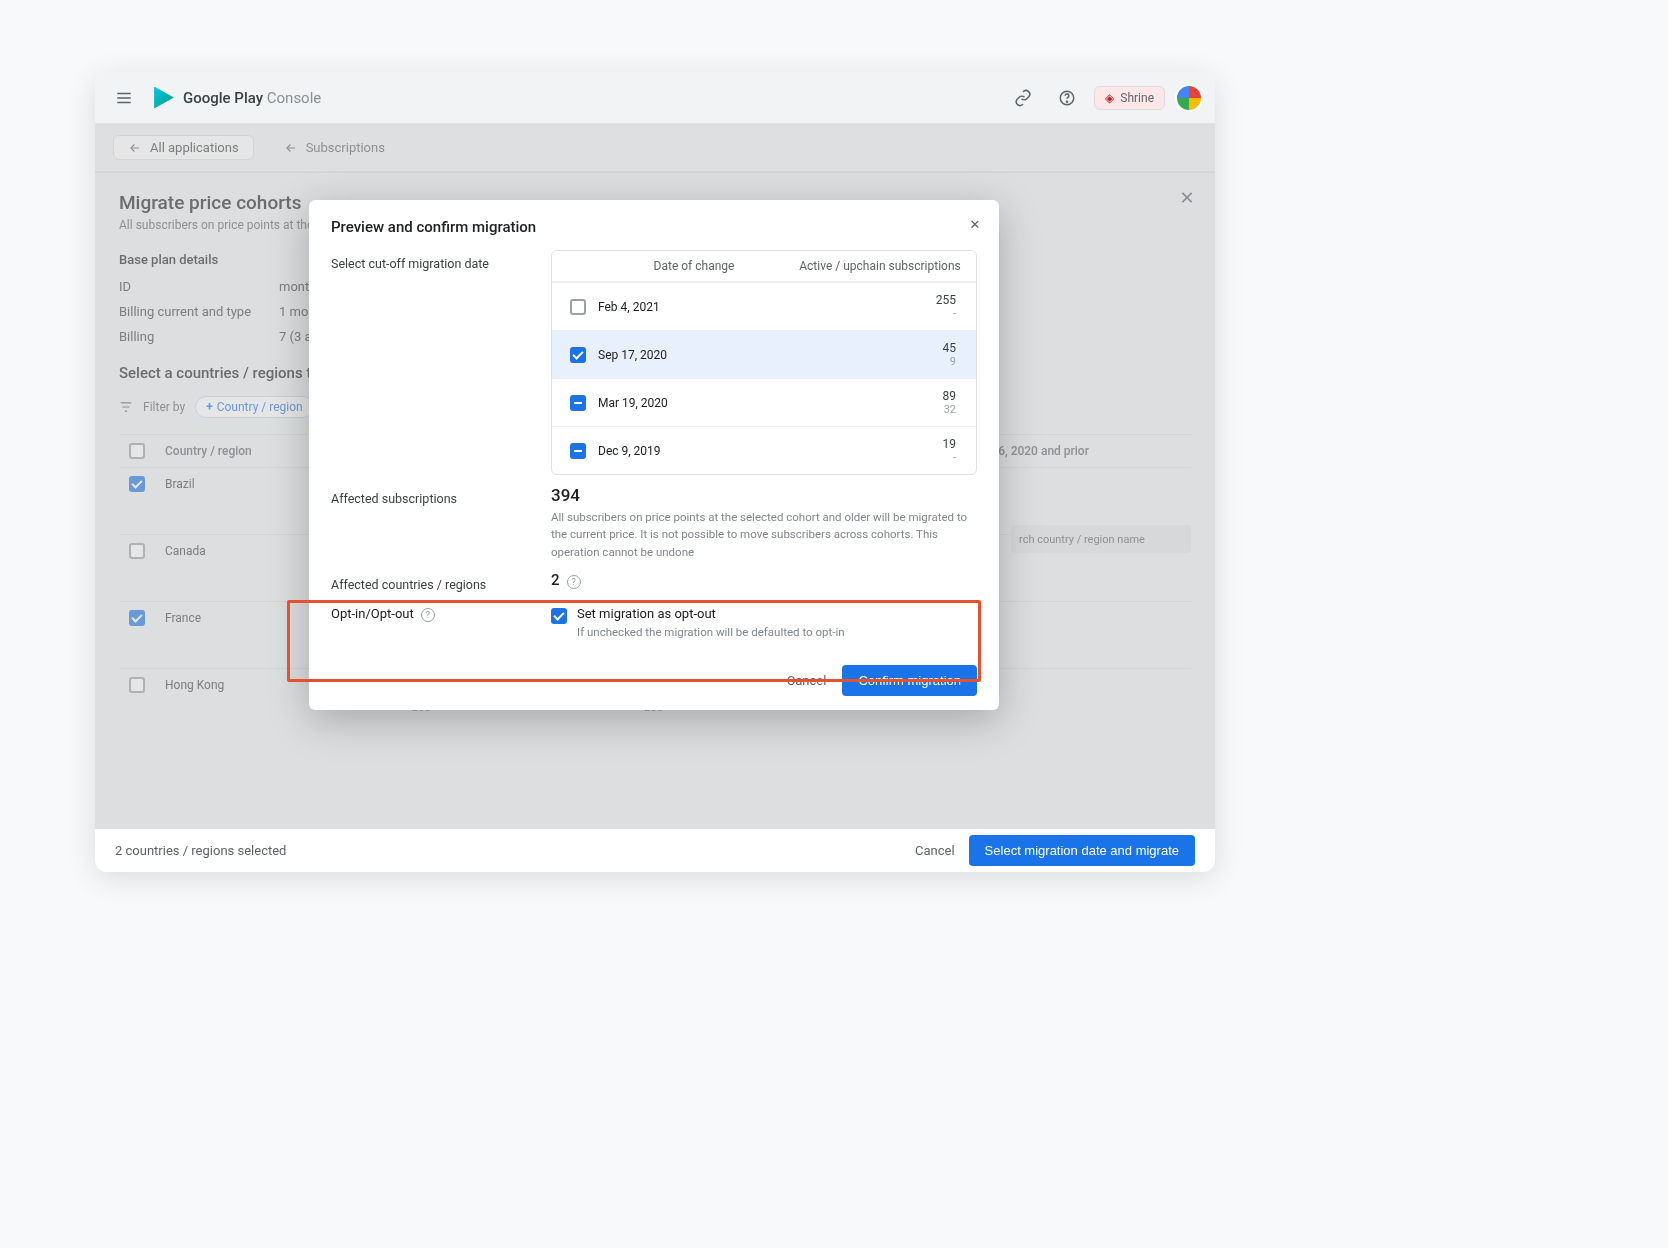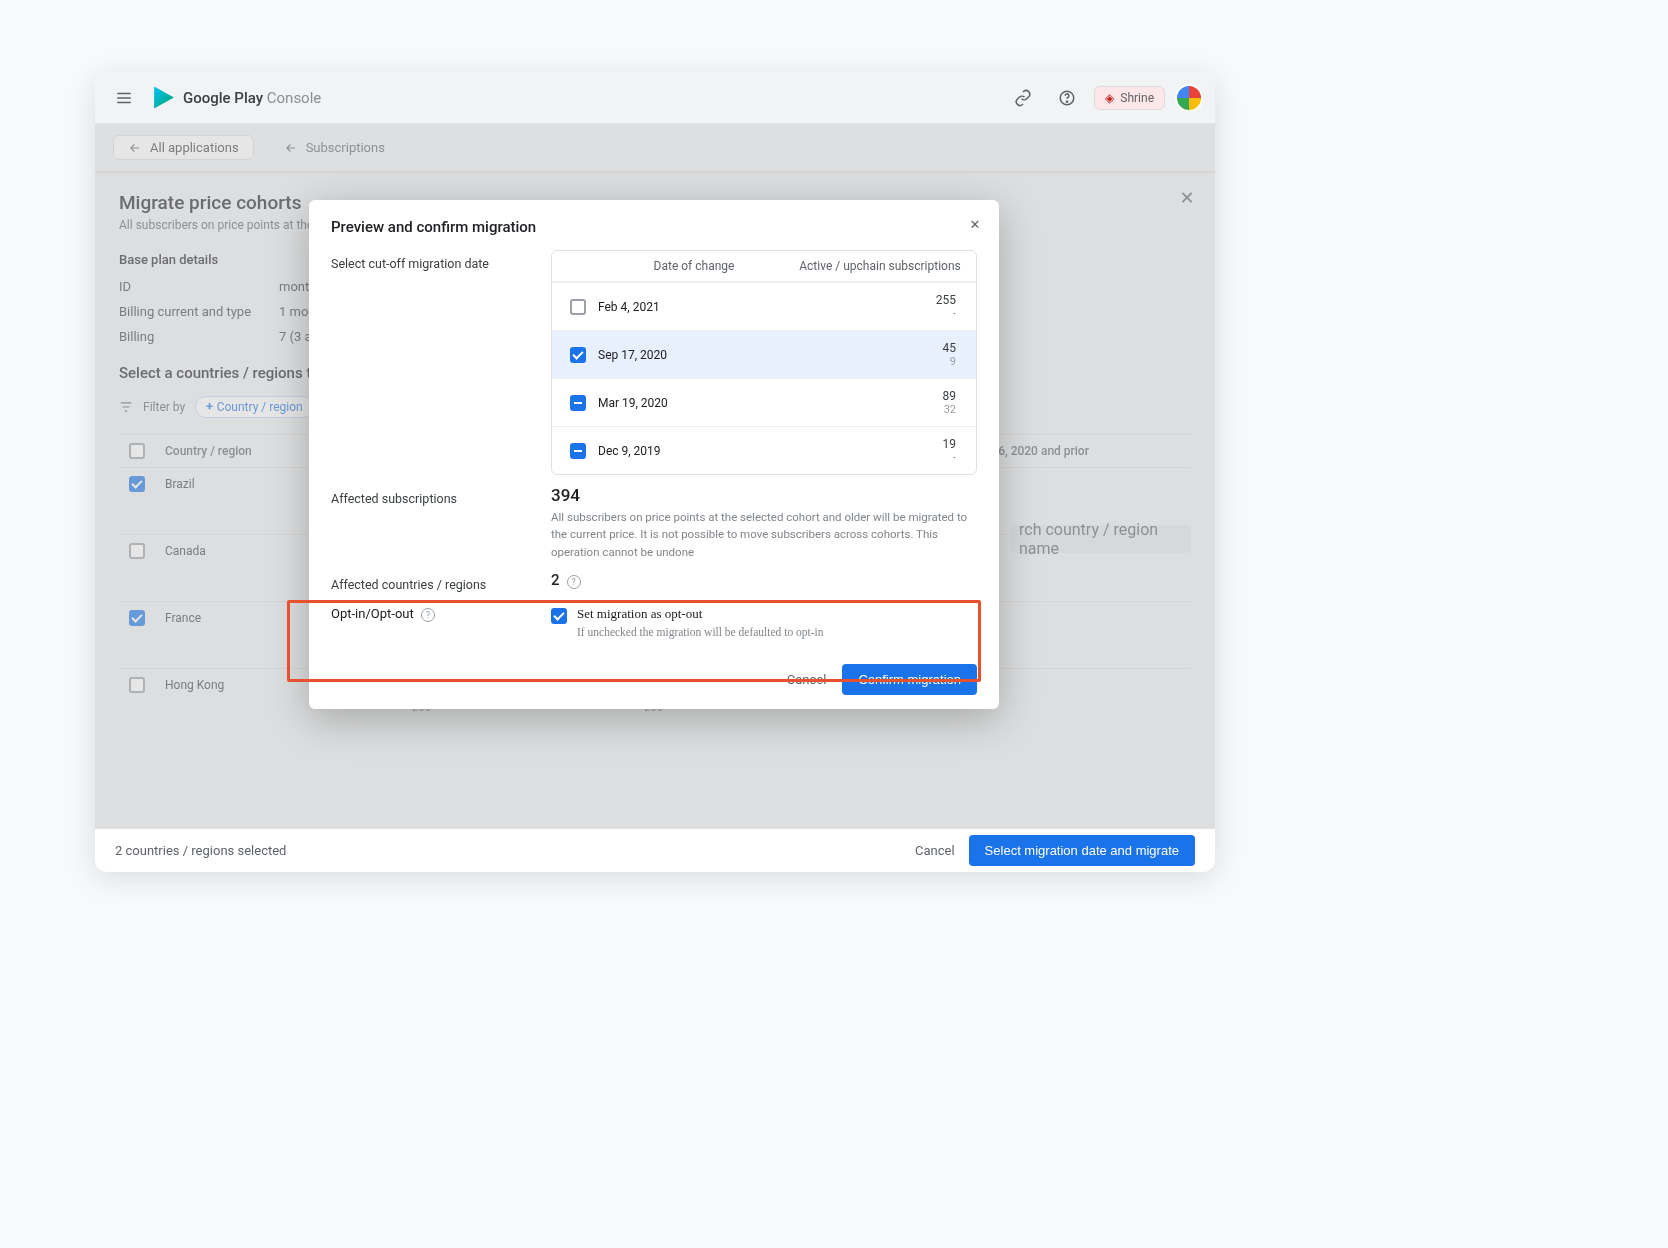--- a/index.html
+++ b/index.html
@@ -115,21 +115,21 @@
   .filter-chip {
     border:1px solid #c6d4f7; color:#1a73e8; border-radius:14px;
     padding:3px 10px; display:flex; align-items:center; gap:4px;
     background:#fff;
   }
   .search-region {
     position:absolute; right:24px; top:352px;
     height:28px; width:180px;
     background:#e4e6e8; border-radius:4px;
     display:flex; align-items:center; padding:0 8px;
-    color:#5f6368; font-size:16px;
+    color:#5f6368; font-size:11px;
   }
 
   table.countries {
     margin-top:16px; width:100%; border-collapse:collapse;
     font-size:12px; color:#3c4043;
   }
   table.countries th, table.countries td {
     text-align:left; padding:8px 10px; border-top:1px solid #e0e0e0;
   }
   table.countries th { color:#5f6368; font-weight:500; background:#eef0f2;}
@@ -190,21 +190,21 @@
   .big { font-size:17px; font-weight:500; color:#202124;}
   .help { color:#80868b; font-size:11.5px; line-height:1.5; margin-top:4px;}
   .inline-help-icon {
     display:inline-flex; width:14px; height:14px; border:1.2px solid #9aa0a6; border-radius:50%;
     align-items:center; justify-content:center; font-size:9px; color:#9aa0a6; margin-left:4px;
   }
   .opt-row {
     display:grid; grid-template-columns: 200px 1fr; gap:10px 20px;
     padding:14px 0 18px; align-items:start;
   }
-  .opt-right { display:flex; gap:10px; align-items:flex-start;font-family:Liberation Serif, serif;}
+  .opt-right { display:flex; gap:10px; align-items:flex-start;}
   .opt-sub { color:#80868b; font-size:11.5px; margin-top:4px;}
   .highlight-box {
     position:absolute;
     border:3px solid #e8512e;
     border-radius:2px;
     pointer-events:none;
     z-index:12;
   }
   .modal-actions { display:flex; justify-content:flex-end; gap:16px; margin-top:8px; align-items:center;}
   .btn-flat { color:#5f6368; cursor:pointer; font-size:13px;}

